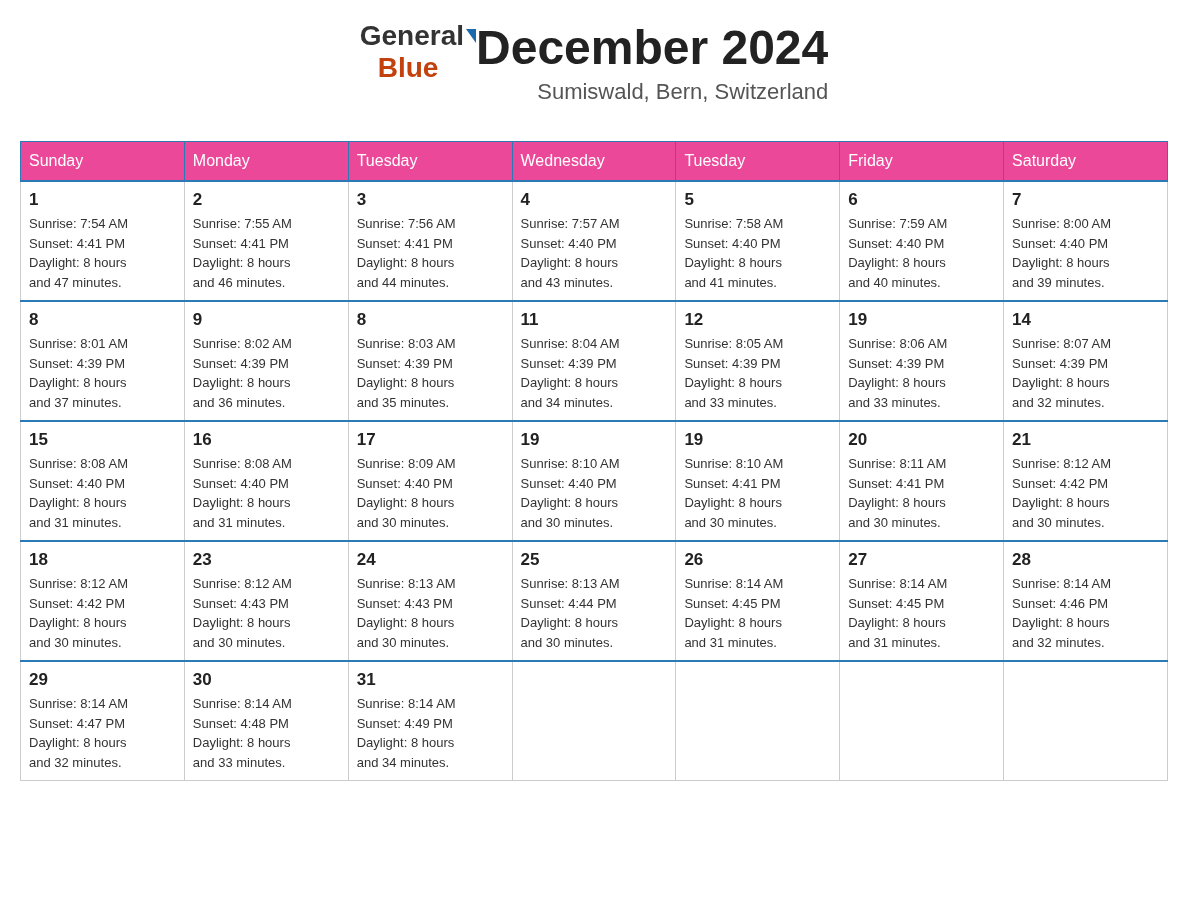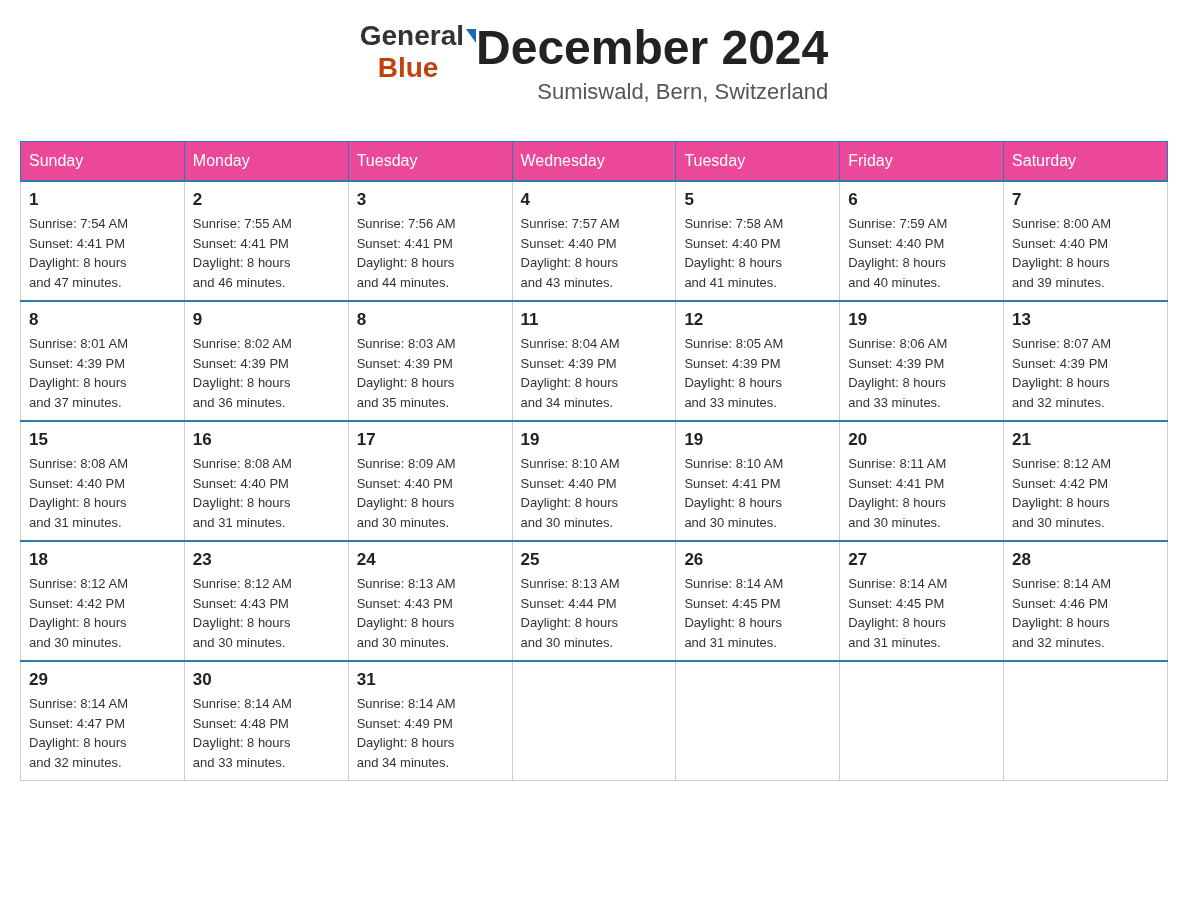--- a/index.html
+++ b/index.html
@@ -231,21 +231,21 @@
       </td>
         <td>
         <span class="day-number">19</span>
         <div class="day-info">
           Sunrise: 8:06 AM<br>
           Sunset: 4:39 PM<br>
           Daylight: 8 hours<br>and 33 minutes.
         </div>
       </td>
         <td>
-        <span class="day-number">13</span>
+        <span class="day-number">14</span>
         <div class="day-info">
           Sunrise: 8:07 AM<br>
           Sunset: 4:39 PM<br>
           Daylight: 8 hours<br>and 32 minutes.
         </div>
       </td>
       </tr>
       <tr class="week-row">
         <td>
         <span class="day-number">15</span>

